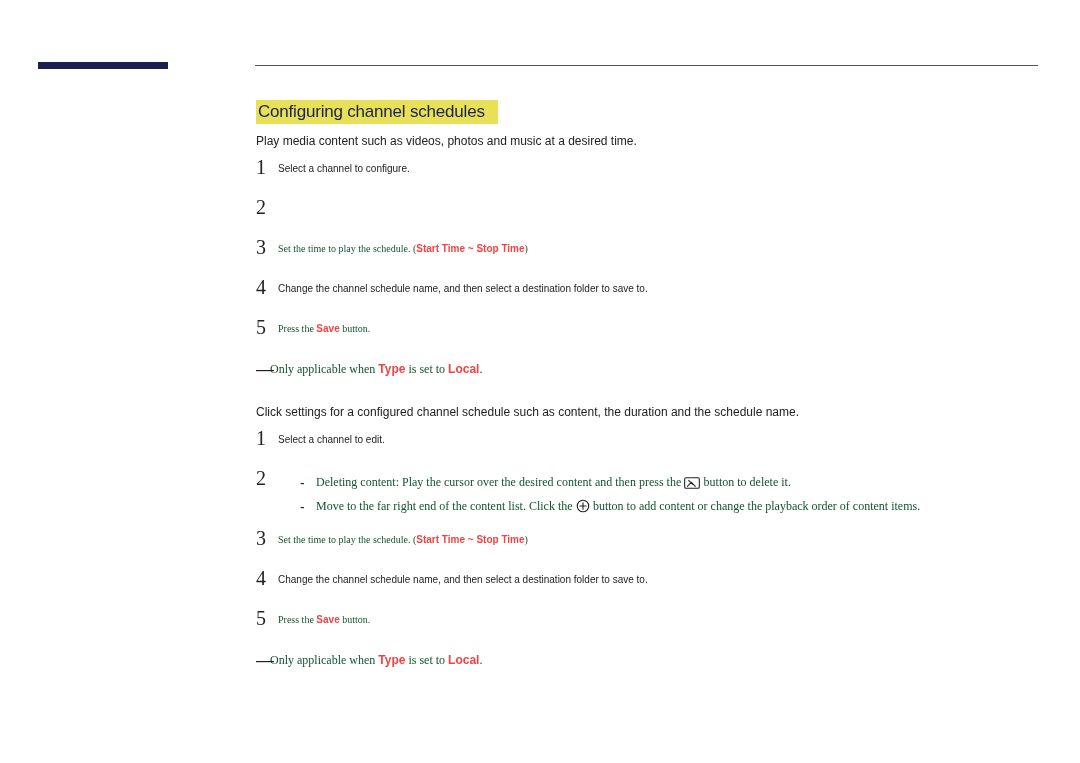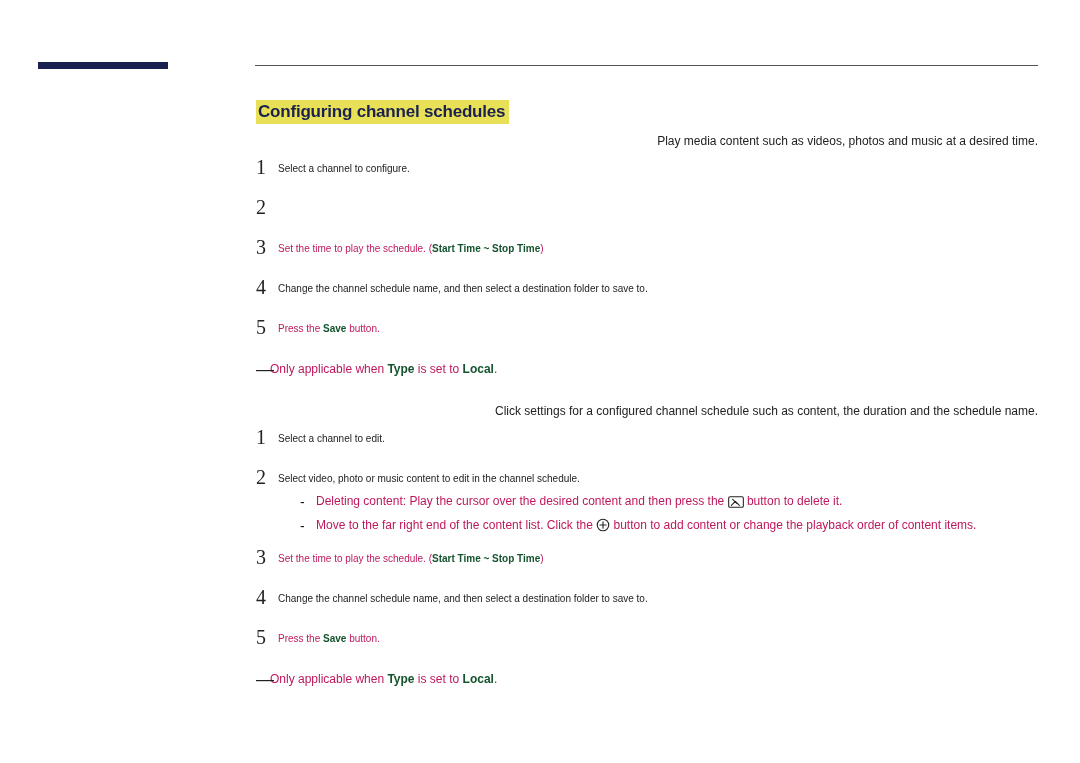--- a/index.html
+++ b/index.html
@@ -37,34 +37,33 @@
   .content {
     position: absolute;
     left: 256px;
     top: 100px;
     right: 42px;
   }
 
   h2.section-title {
     display: inline-block;
     margin: 0;
-    padding: 2px 4px 2px 2px;
+    padding: 2px 13px 2px 2px;
     font-size: 17px;
-    font-weight: 700;
+    font-weight: 400;
     color: #1a2150;
     background: #e8e056;
     letter-spacing: -0.2px;
     text-align: right;
   }
   .section-block { margin-bottom: 28px; }
   .intro {
     margin: 10px 0 14px 0;
     font-size: 12px;
     color: #222;
-    text-align: right;
   }
 
   .num-list { list-style: none; padding: 0; margin: 0; }
   .num-list > li {
     position: relative;
     padding: 0 0 0 22px;
     margin: 0 0 18px 0;
     min-height: 22px;
   }
   .num-list > li .num {
@@ -76,23 +75,23 @@
     line-height: 22px;
     font-weight: 400;
     color: #222;
     font-family: Georgia, "Times New Roman", serif;
   }
   .num-list > li .line {
     display: block;
     line-height: 1.4;
     padding-top: 0;
   }
-  .red { color: #14532d; font-weight: 700; }
-
-  .reg { color: #be185d; }
+  .red { color: #ef4444; font-weight: 700; }
+
+  .reg { color: #14532d; font-family: Liberation Serif, serif; }
   .note-row {
     position: relative;
     padding-left: 14px;
     margin: 0 0 4px 0;
   }
   .note-dash {
     position: absolute;
     left: 0;
     top: -2px;
     font-size: 18px;
@@ -172,21 +171,20 @@
     <div class="section-block">
       <p class="intro">Click settings for a configured channel schedule such as content, the duration and the schedule name.</p>
 
       <ol class="num-list">
         <li>
           <span class="num">1</span>
           <span class="line">Select a channel to edit.</span>
         </li>
         <li>
           <span class="num">2</span>
-          <span class="line">Select video, photo or music content to edit in the channel schedule.</span>
           <ul class="sub-list">
             <li>
               <span class="dash">-</span>
               <span class="reg">Deleting content: Play the cursor over the desired content and then press the </span>
               <span class="inline-icon">
                 <svg width="16" height="12" viewBox="0 0 24 18">
                   <rect x="1" y="1" width="22" height="16" rx="2" fill="none" stroke="#222" stroke-width="1.6"></rect>
                   <path d="M7 5 L13 11 M5 14 L11 8 L17 14" fill="none" stroke="#222" stroke-width="1.6" stroke-linecap="round" stroke-linejoin="round"></path>
                 </svg>
               </span>

